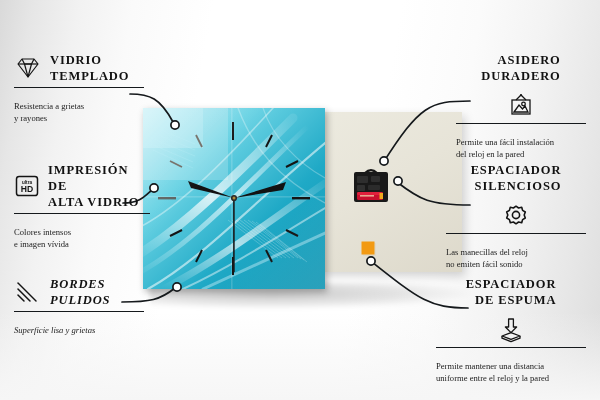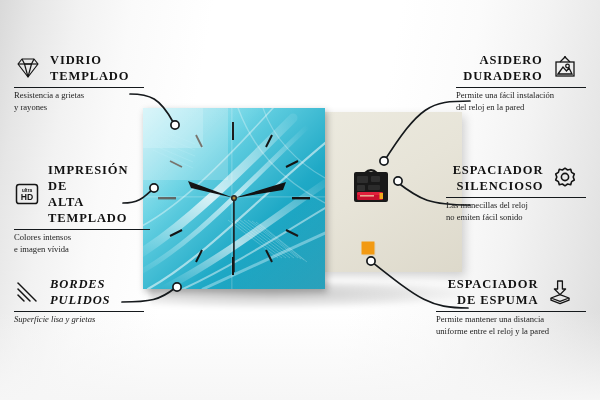--- a/index.html
+++ b/index.html
@@ -26,41 +26,41 @@
         #f3f3f3 82%,
         #e7e7e7 92%,
         #dcdcdc 100%);
   }
   
   .feat { position:absolute; }
   .feat .head {
     display:flex; align-items:center; gap:8px;
   }
   .feat.left .head { justify-content:flex-start; }
-  .feat.right .head { justify-content:center; }
+  .feat.right .head { justify-content:flex-start;flex-direction:column; }
   .title {
     font-family:"Liberation Serif", serif;
     font-weight:700;
     font-size:12.5px;
     letter-spacing:0.9px;
     color:#121212;
     line-height:1.28;
     white-space:pre-line;
   }
   .feat.left .title { text-align:left; }
   .feat.right .title { text-align:right; }
   .rule {
     height:1.3px; background:#15191c; margin-top:3px; width:100%;
   }
   .desc {
     font-family:"Liberation Serif", serif;
     font-size:8.6px;
     color:#1c1c1c;
     line-height:1.38;
-    margin-top:2px;
+    margin-top:13px;
     white-space:pre-line;
   }
   .feat.left .desc { text-align:left; }
   .feat.right .desc { }
   .icon { width:28px; height:26px; flex:0 0 28px; display:block; }
   .icon svg { width:100%; height:100%; display:block; }
 
   
   #wires { position:absolute; inset:0; width:600px; height:400px; }
 
@@ -266,21 +266,21 @@
   <div class="feat left" style="left:14px; top:162px; width:136px;">
     <div class="head">
       <span class="icon" style="width:26px;height:24px;flex:0 0 26px;">
         <svg viewBox="0 0 26 24" xmlns="http://www.w3.org/2000/svg">
           <rect x="2.5" y="2.5" width="21" height="19" rx="2.6" fill="none" stroke="#141414" stroke-width="1.5"></rect>
           <text x="13" y="10.3" text-anchor="middle" font-family="Liberation Sans, sans-serif" font-size="4.6" font-weight="700" fill="#141414">ultra</text>
           <text x="13" y="18.4" text-anchor="middle" font-family="Liberation Sans, sans-serif" font-size="8.6" font-weight="700" fill="#141414">HD</text>
         </svg>
       </span>
       <span class="title">IMPRESIÓN DE
-ALTA TEMPLADO</span>
+ALTA VIDRIO</span>
     </div>
     <div class="rule"></div>
     <div class="desc">Colores intensos
 e imagen vívida</div>
   </div>
 
   <div class="feat left" style="left:14px; top:276px; width:130px;font-style:italic;">
     <div class="head">
       <span class="icon">
         <svg viewBox="0 0 28 26" xmlns="http://www.w3.org/2000/svg">

